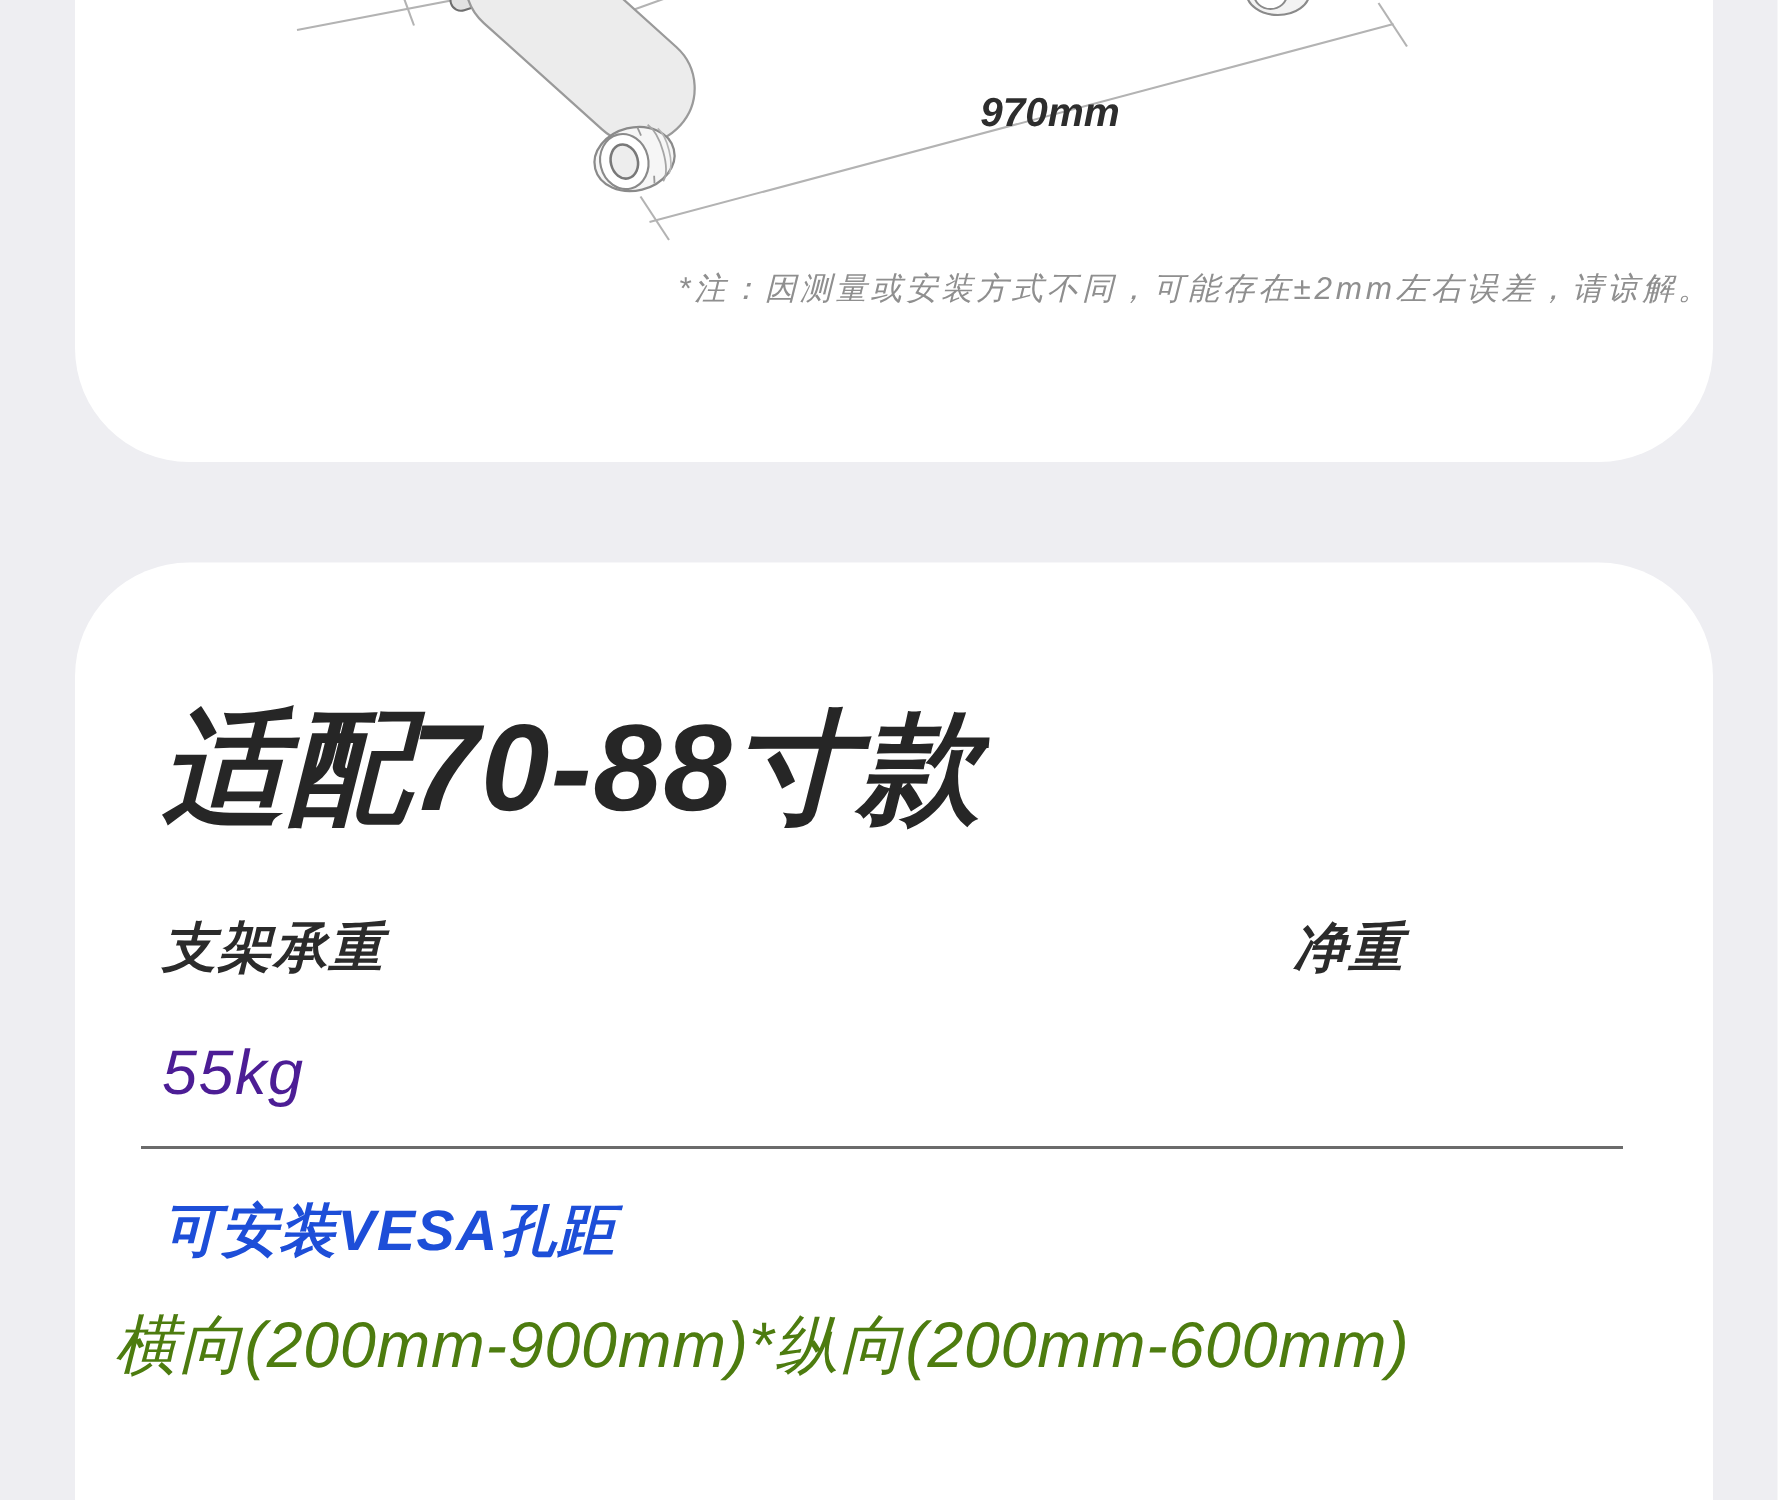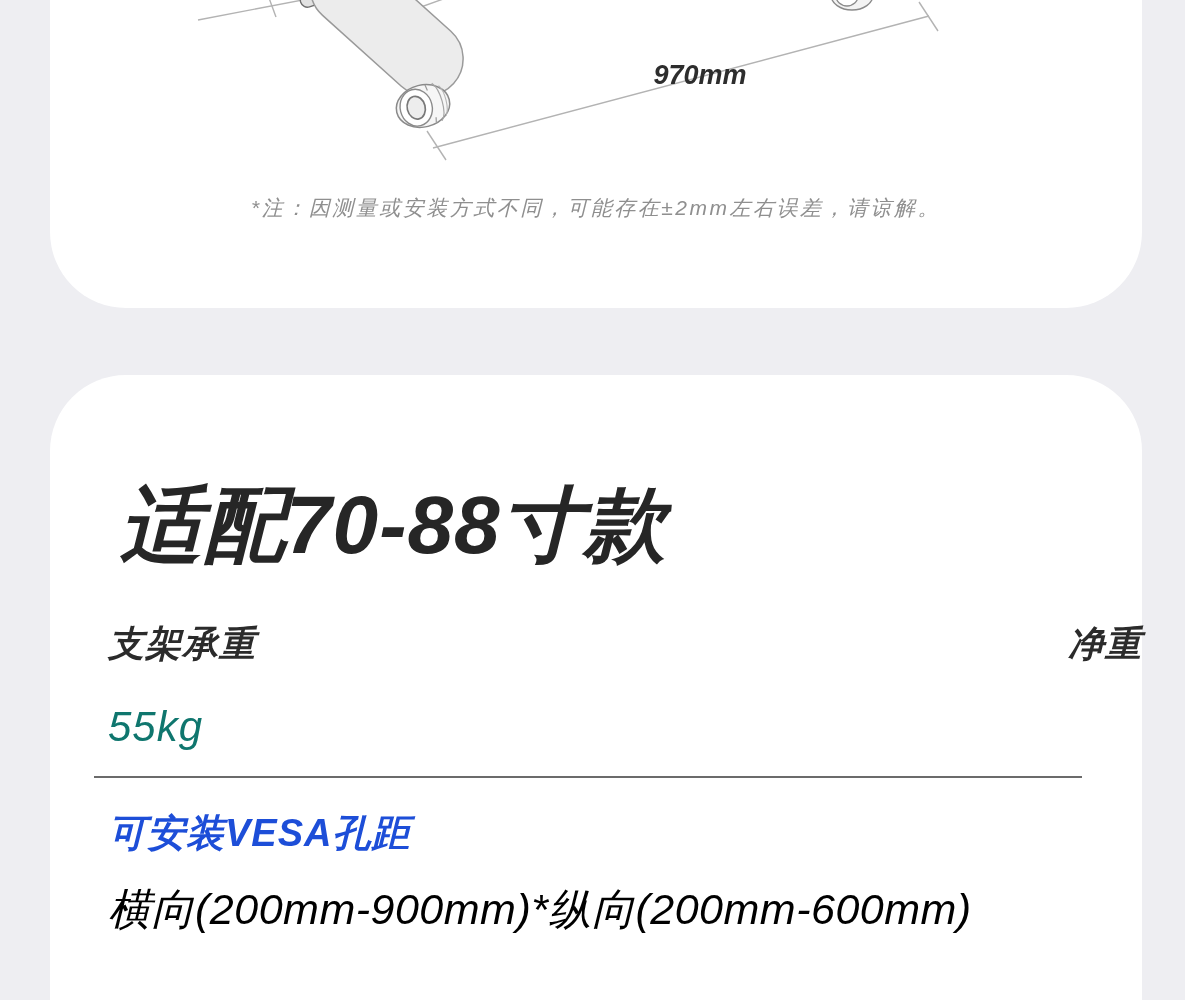--- a/index.html
+++ b/index.html
@@ -11,55 +11,55 @@
   }
   .page{position:absolute;inset:0;width:1185px;height:1000px;overflow:hidden;font-style:italic;}
   .card{
     position:absolute;left:50px;width:1092px;
     background:#ffffff;border-radius:76px;
   }
   .card-top{top:-100px;height:408px;}
   .card-specs{top:375px;height:720px;}
   .illustration{position:absolute;left:100px;top:100px;}
   .note{
-    position:absolute;top:294px;left:0;width:100%;
-    text-align:center;font-size:21px;letter-spacing:2.5px;
+    position:absolute;top:278px;left:0;width:100%;
+    text-align:right;font-size:21px;letter-spacing:2.5px;
     color:#8f8f8f;
   }
   .spec-title{
-    margin:12px;padding:97px 0 0 58px;
+    margin:0;padding:97px 0 0 58px;
     font-size:82px;font-weight:900;line-height:1;
     color:#262626;letter-spacing:1px;
   }
   .spec-row{
     display:flex;margin:56px 0 16px 58px;
   }
   .spec-col1{width:380px;}
   .spec-col2{width:374px;}
-  .spec-col3{flex:1;text-align:right;}
+  .spec-col3{flex:1;}
   .spec-label{
     font-size:36px;font-weight:bold;color:#2b2b2b;
     line-height:1.2;letter-spacing:1px;
   }
   .spec-value{
-    margin-top:34px;font-size:42px;color:#0f766e;
+    margin-top:34px;font-size:42px;color:#4c1d95;
     line-height:1.31;letter-spacing:1px;white-space:pre-line;
   }
   .divider{
     margin:22px 0 0 44px;width:988px;height:2px;
     background:#6b6b6b;
   }
   .vesa-label{
     margin:33px 0 0 58px;
     font-size:38px;font-weight:bold;color:#1d4ed8;
     line-height:1.2;letter-spacing:1px;
   }
   .vesa-value{
-    margin:27px 0 0 58px;
-    font-size:43px;color:#000000;line-height:1.2;letter-spacing:0.5px;
+    margin:27px 0 0 26px;
+    font-size:43px;color:#4d7c0f;line-height:1.2;letter-spacing:0.5px;
   }
 </style>
 </head>
 <body>
 
 <div class="page">
 
   <section class="card card-top">
     <svg class="illustration" width="850" height="170" viewBox="150 0 850 170">
 

